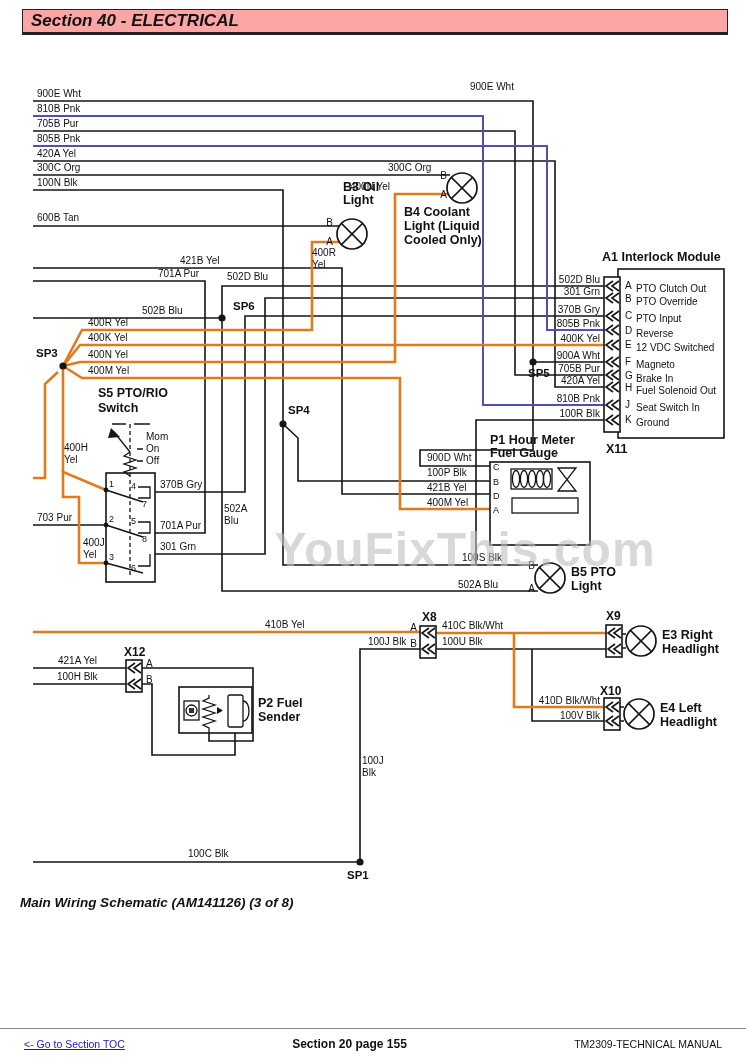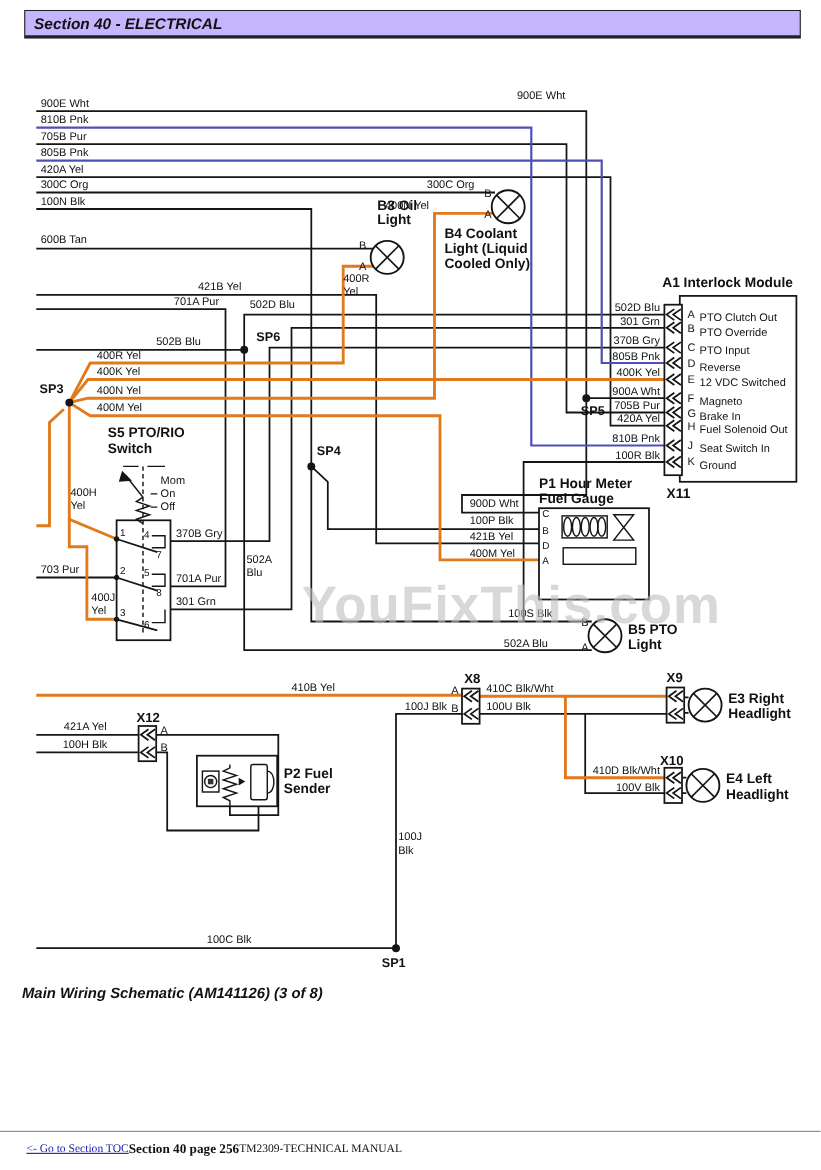--- a/index.html
+++ b/index.html
@@ -1,22 +1,22 @@
 <!DOCTYPE html>
 <html><head>
 <meta charset="utf-8">
 <style>
   html,body{margin:0;padding:0;background:#fff;}
   body{width:746px;height:1064px;position:relative;font-family:"Liberation Sans",sans-serif;color:#111;overflow:hidden;}
   .hdr{position:absolute;left:22px;top:9px;width:688px;height:22px;border:1.5px solid #222;
        border-bottom-width:3px;display:flex;justify-content:space-between;align-items:center;
-       padding:0 8px;font-size:14px;font-weight:700;font-style:italic;background:#c4b5fd;}
+       padding:0 8px;font-size:17px;font-weight:700;font-style:italic;background:#fca5a5;}
   .caption{position:absolute;left:20px;top:895px;font-size:13.5px;font-weight:700;font-style:italic;}
   .footer{position:absolute;left:0;top:1028px;width:746px;border-top:1.5px solid #888;}
-  .footer-row{display:flex;align-items:center;padding:8px 24px 0 24px;font-family:Liberation Serif, serif;}
+  .footer-row{display:flex;justify-content:space-between;align-items:center;padding:8px 24px 0 24px;}
   .toc-link{font-size:10.5px;color:#1a1ab8;text-decoration:underline;}
   .pg{font-size:12px;font-weight:700;}
   .manual{font-size:10.5px;}
   svg{position:absolute;left:0;top:0;}
   text{font-family:"Liberation Sans",sans-serif;fill:#111;}
   .wl{font-size:10px;}
   .wl9{font-size:9px;}
   .sp{font-size:11.5px;font-weight:700;}
   .ct{font-size:12.5px;font-weight:700;}
   .pin{font-size:10px;}
@@ -342,16 +342,16 @@
   </g>
 
   <text class="wm" x="465" y="566" text-anchor="middle">YouFixThis.com</text>
 </svg>
 
 <div class="caption">Main Wiring Schematic (AM141126) (3 of 8)</div>
 
 <div class="footer">
   <div class="footer-row">
     <a href="#" class="toc-link">&lt;- Go to Section TOC</a>
-    <span class="pg">Section 40 page 256</span>
+    <span class="pg">Section 20 page 155</span>
     <span class="manual">TM2309-TECHNICAL MANUAL</span>
   </div>
 </div>
 
 </body></html>

